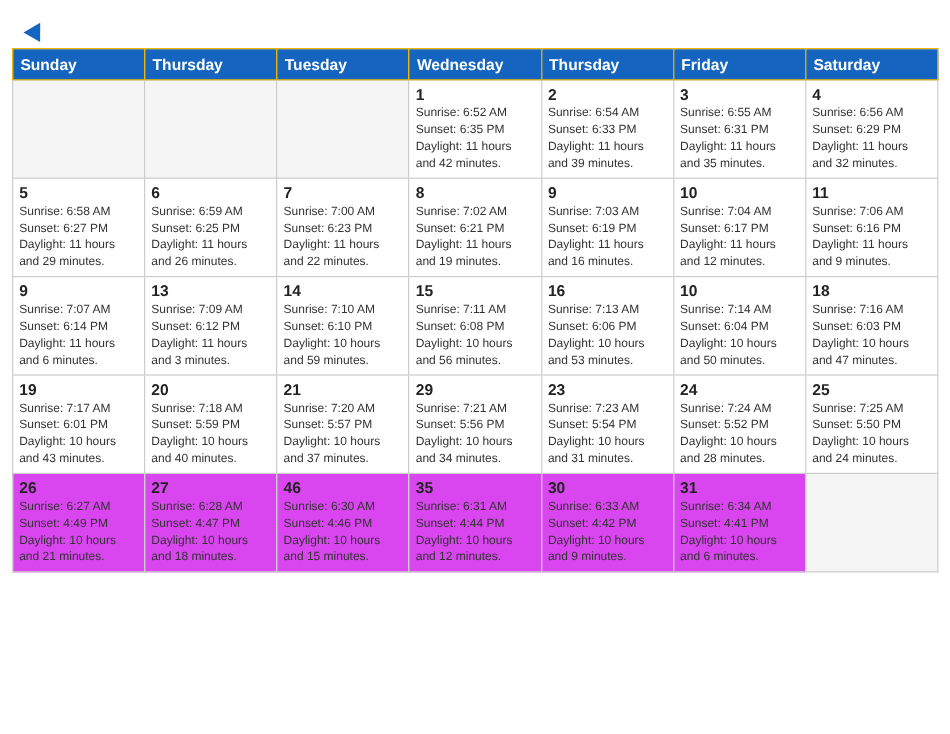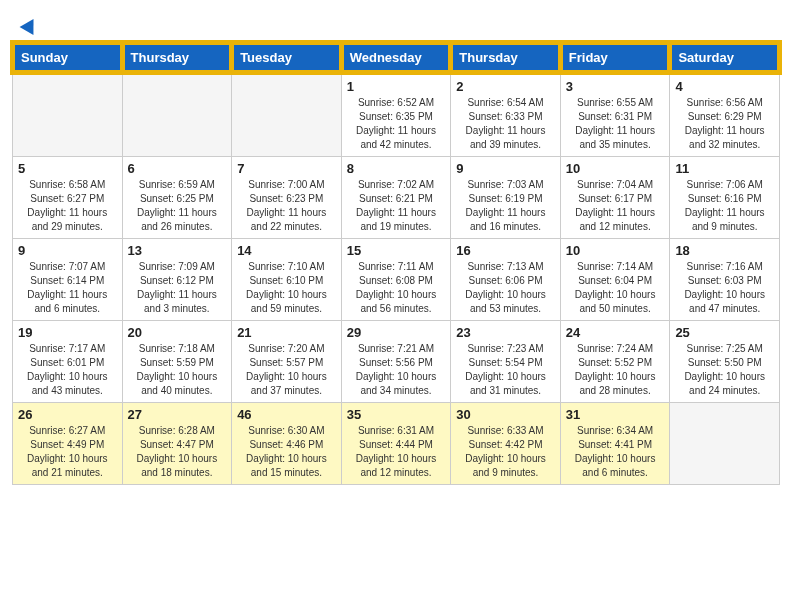--- a/index.html
+++ b/index.html
@@ -58,21 +58,21 @@
       border-collapse: collapse;
       margin-top: 4px;
     }
     .calendar th {
       background: #1565c0;
       color: #fff;
       text-align: left;
       padding: 5px 6px;
       font-size: 13px;
       font-weight: bold;
-      border: 5px solid #eab308;
+      border: 1px solid #eab308;
     }
     .calendar td {
       border: 1px solid #ccc;
       vertical-align: top;
       padding: 4px 5px;
       width: calc(100% / 7);
       height: 80px;
       font-size: 10.5px;
       color: #333;
       background: #fff;
@@ -83,24 +83,23 @@
     .day-number {
       font-size: 13px;
       font-weight: bold;
       color: #222;
       margin-bottom: 2px;
     }
     .day-info {
       font-size: 10px;
       line-height: 1.4;
       color: #333;
-      text-align: center;
     }
     .last-row td {
-      background: #fef9c3;
+      background: #d946ef;
     }
   </style>
 </head>
 <body>
 
 <div class="header">
   <div class="logo">
     <div class="logo-text">
       <span class="logo-general"></span>
       <span class="logo-blue"></span>

